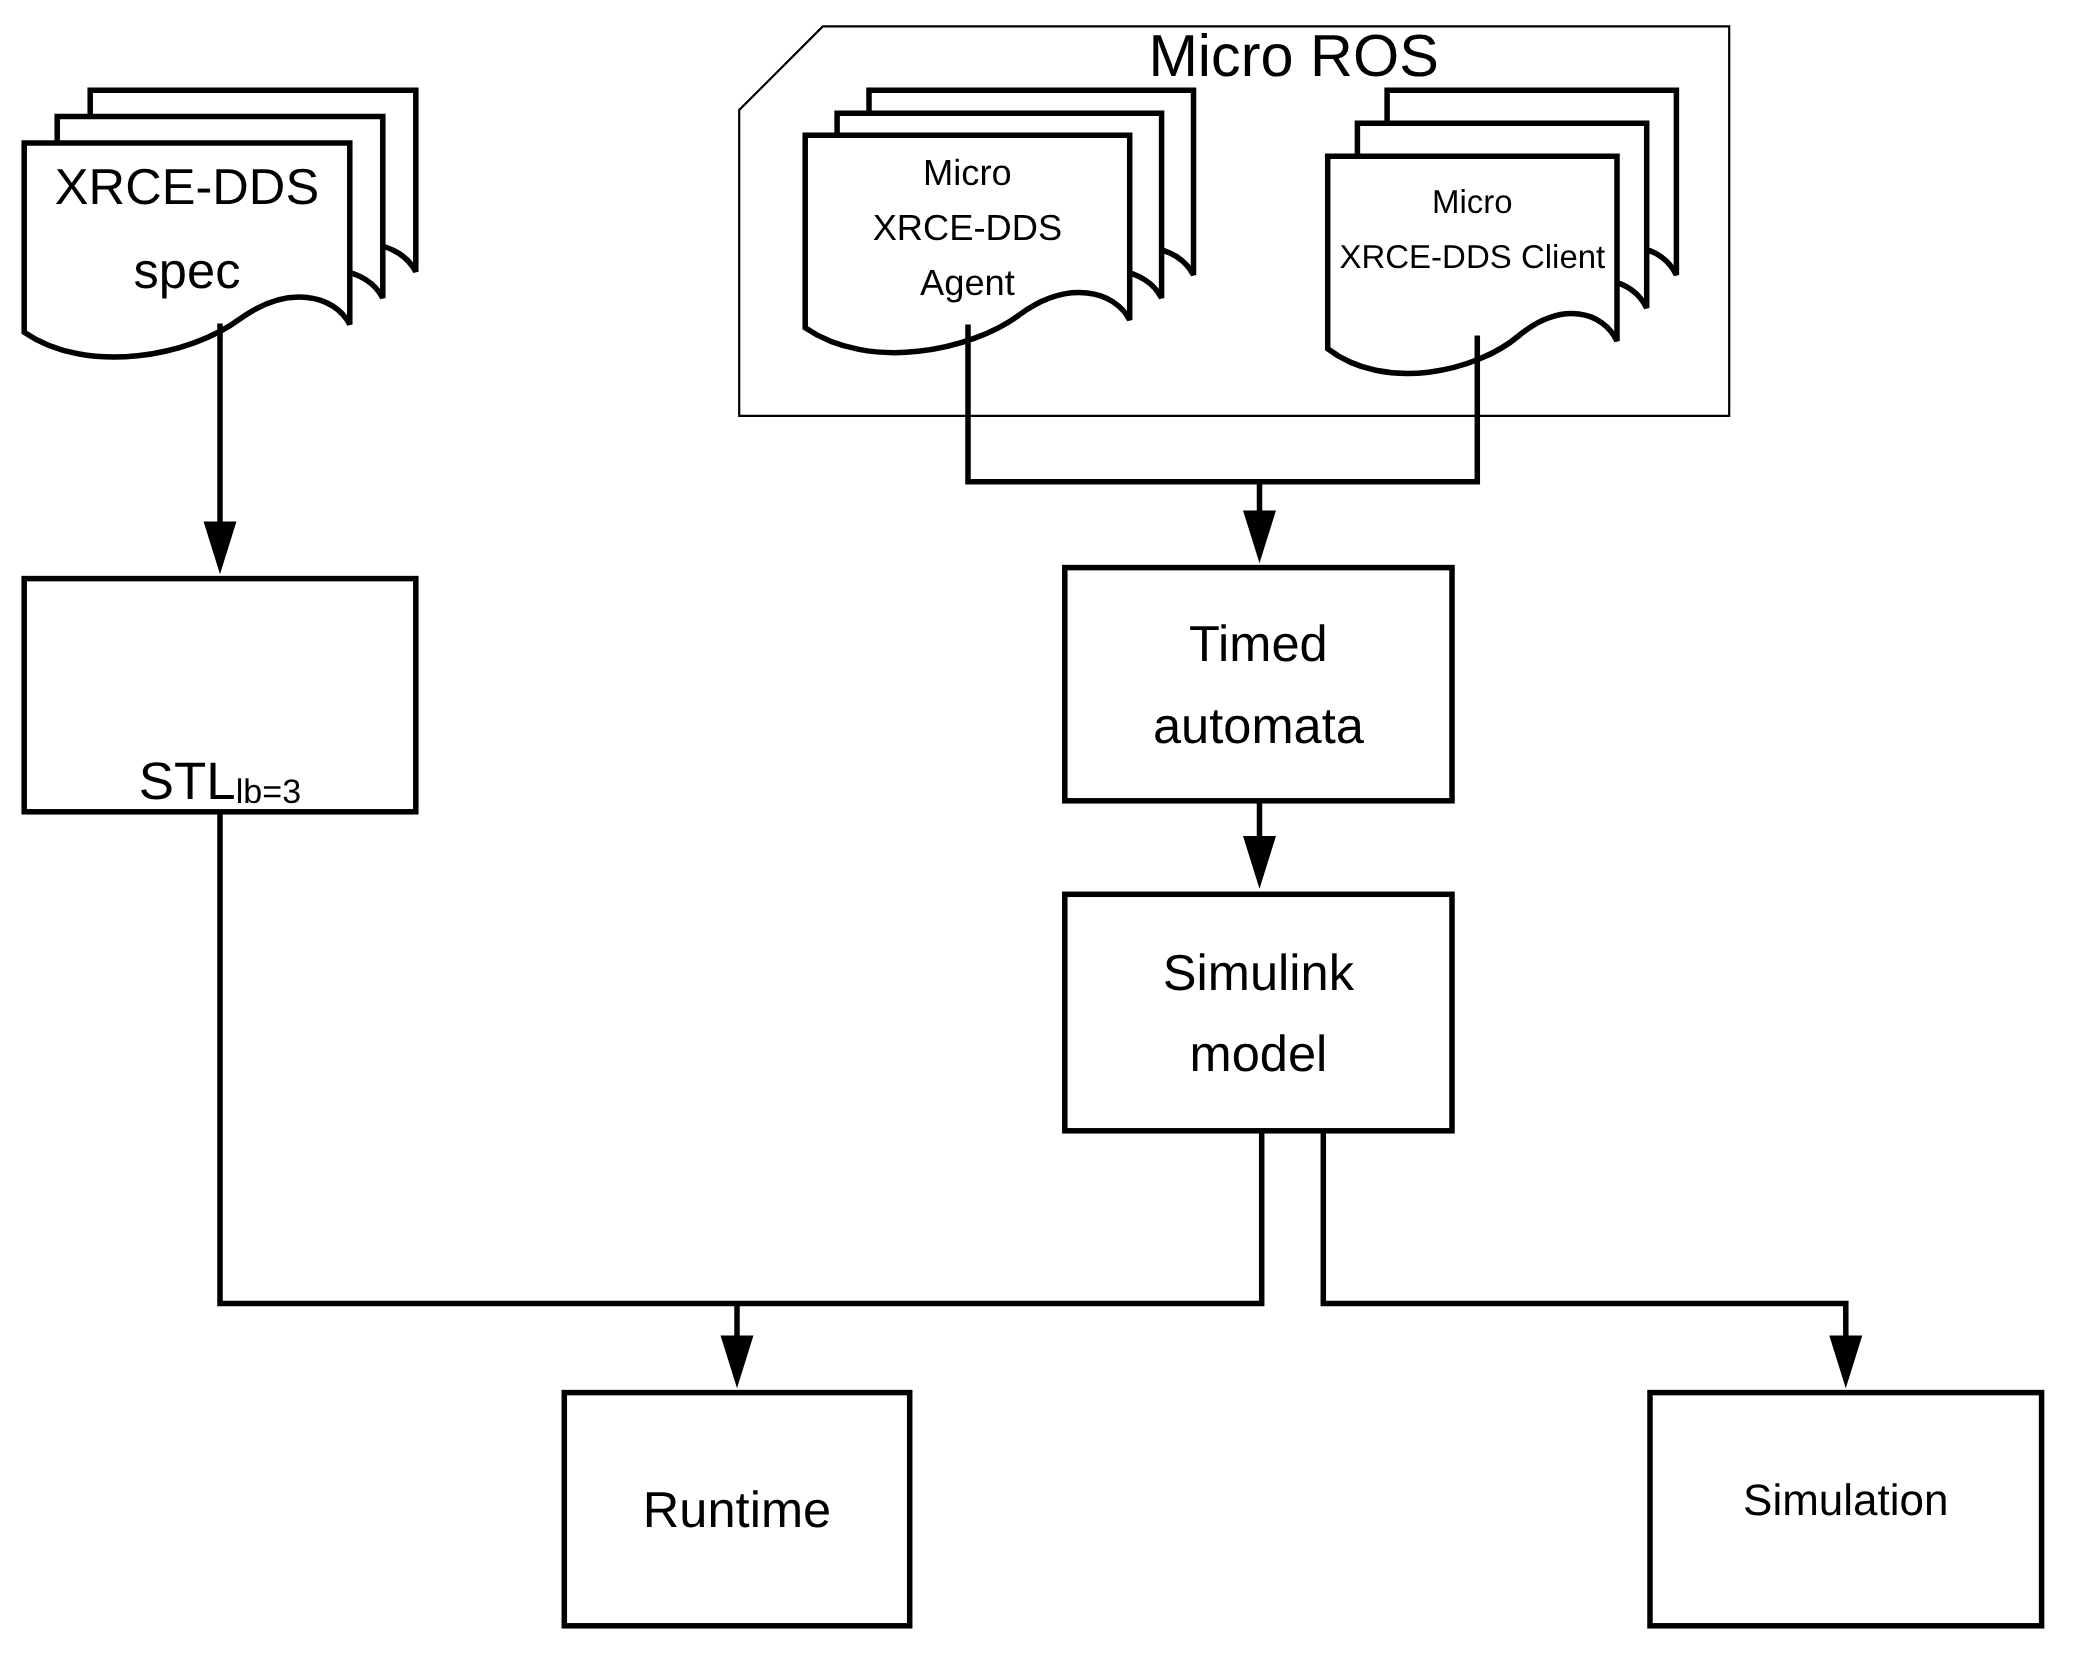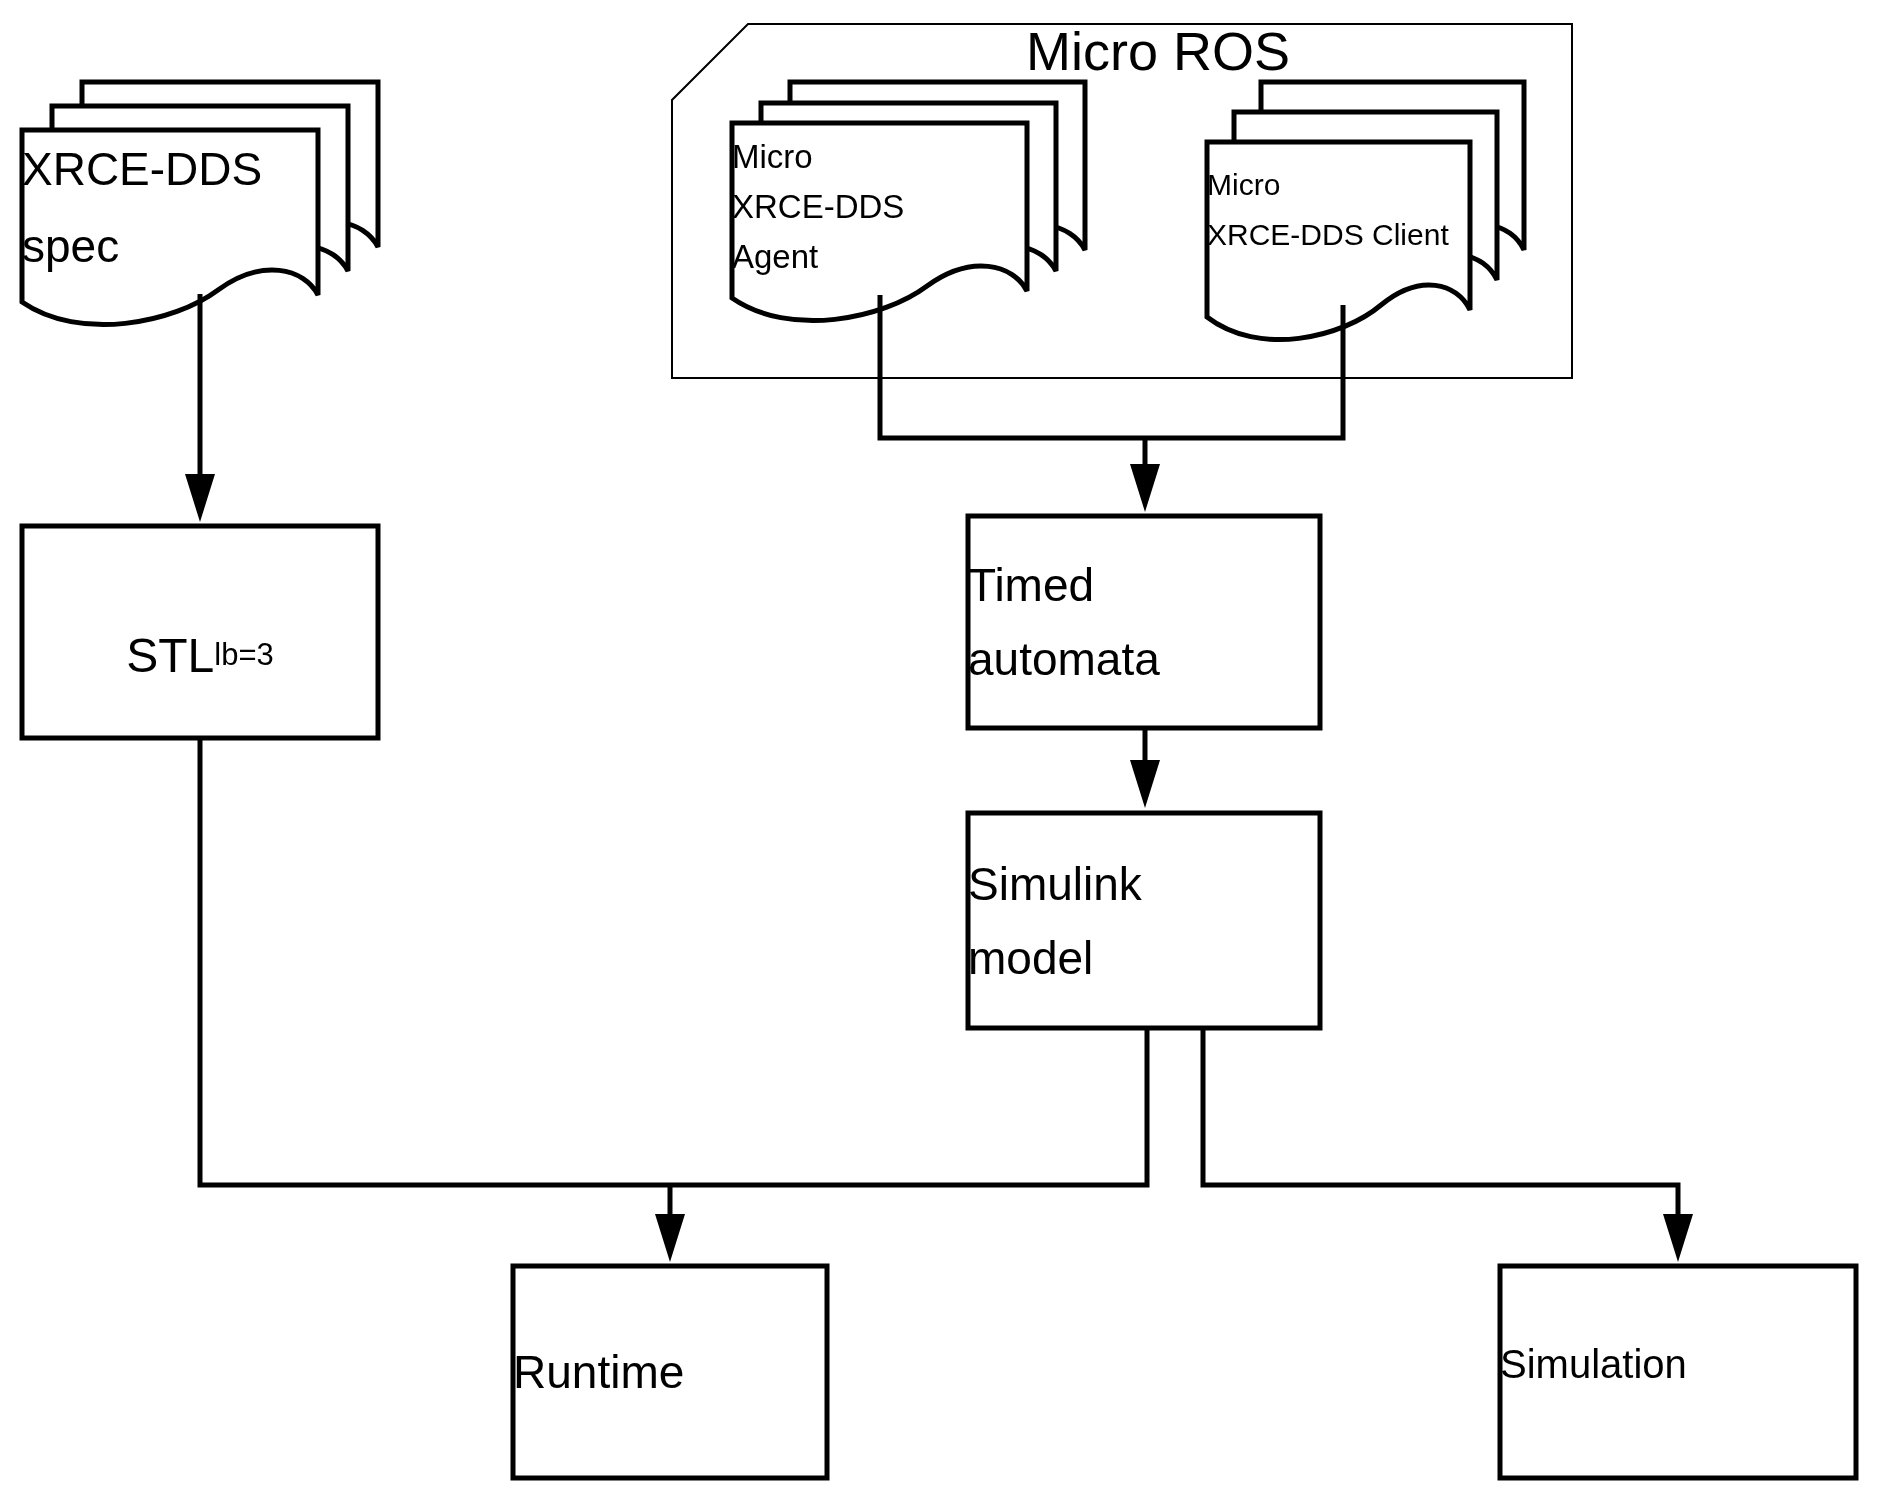--- a/index.html
+++ b/index.html
@@ -8,30 +8,30 @@
     width:1886px;height:1506px;
     background:#ffffff;
     font-family:"Liberation Sans", sans-serif;
     color:#000;
     overflow:hidden;
   }
   .stage svg{position:absolute;left:0;top:0;}
   .label{
     position:absolute;
     display:flex;flex-direction:column;
-    align-items:flex-start;justify-content:center;
+    align-items:center;justify-content:center;
     text-align:center;
     color:#000;
     white-space:nowrap;
   }
   .lbl-spec{left:22px;top:138px;width:296px;height:140px;font-size:46px;line-height:77px;}
   .lbl-title{left:1026px;top:20px;width:300px;height:62px;font-size:54px;}
   .lbl-agent{left:732px;top:132px;width:295px;height:150px;font-size:33px;line-height:50px;}
   .lbl-client{left:1207px;top:160px;width:263px;height:100px;font-size:30px;line-height:50px;}
-  .lbl-stl{left:22px;top:549px;width:356px;height:212px;font-size:48px;flex-direction:row;align-items:center;}
+  .lbl-stl{left:22px;top:526px;width:356px;height:212px;font-size:48px;flex-direction:row;align-items:flex-end;}
   .stl-sub{font-size:31px;position:relative;top:0px;}
   .lbl-timed{left:968px;top:516px;width:352px;height:212px;font-size:46px;line-height:74px;}
   .lbl-simulink{left:968px;top:813px;width:352px;height:215px;font-size:46px;line-height:74px;}
   .lbl-runtime{left:513px;top:1266px;width:314px;height:212px;font-size:46px;line-height:74px;gap:39px;}
   .lbl-simulation{left:1500px;top:1258px;width:356px;height:212px;font-size:40px;}
 </style>
 </head>
 <body>
 
 <div class="stage">

